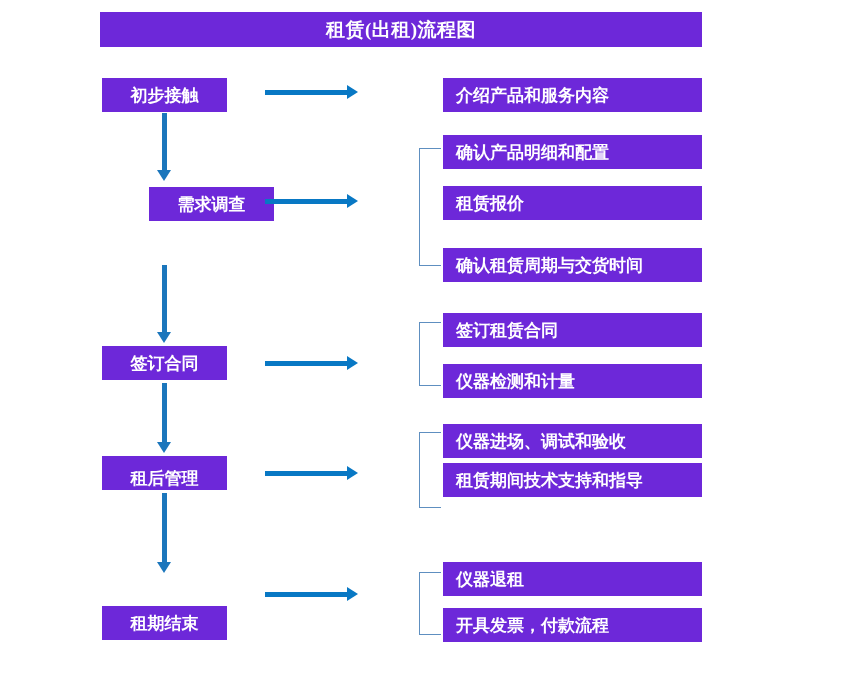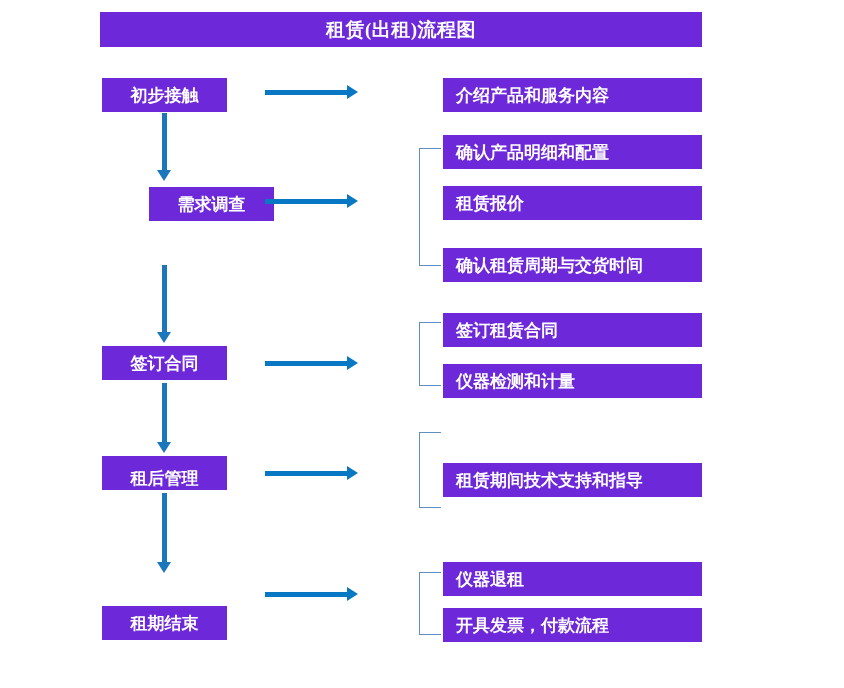--- a/index.html
+++ b/index.html
@@ -198,20 +198,23 @@
     <span>租后管理</span>
   </div>
 
   <div class="h-arrow" style="left:265px; top:466px; width:93px;">
     <div class="shaft" style="width:82px;"></div>
     <div class="head" style="left:82px;"></div>
   </div>
 
   <div class="bracket" style="left:419px; top:432px; width:22px; height:76px;"></div>
 
+  <div class="node detail" style="top:424px;">
+    <span>仪器进场、调试和验收</span>
+  </div>
   <div class="node detail" style="top:463px;">
     <span>租赁期间技术支持和指导</span>
   </div>
 
   <div class="v-arrow" style="left:157px; top:493px; height:80px;">
     <div class="shaft" style="height:69px;"></div>
     <div class="head" style="top:69px;"></div>
   </div>
 
   <div class="node stage" style="top:606px;">

